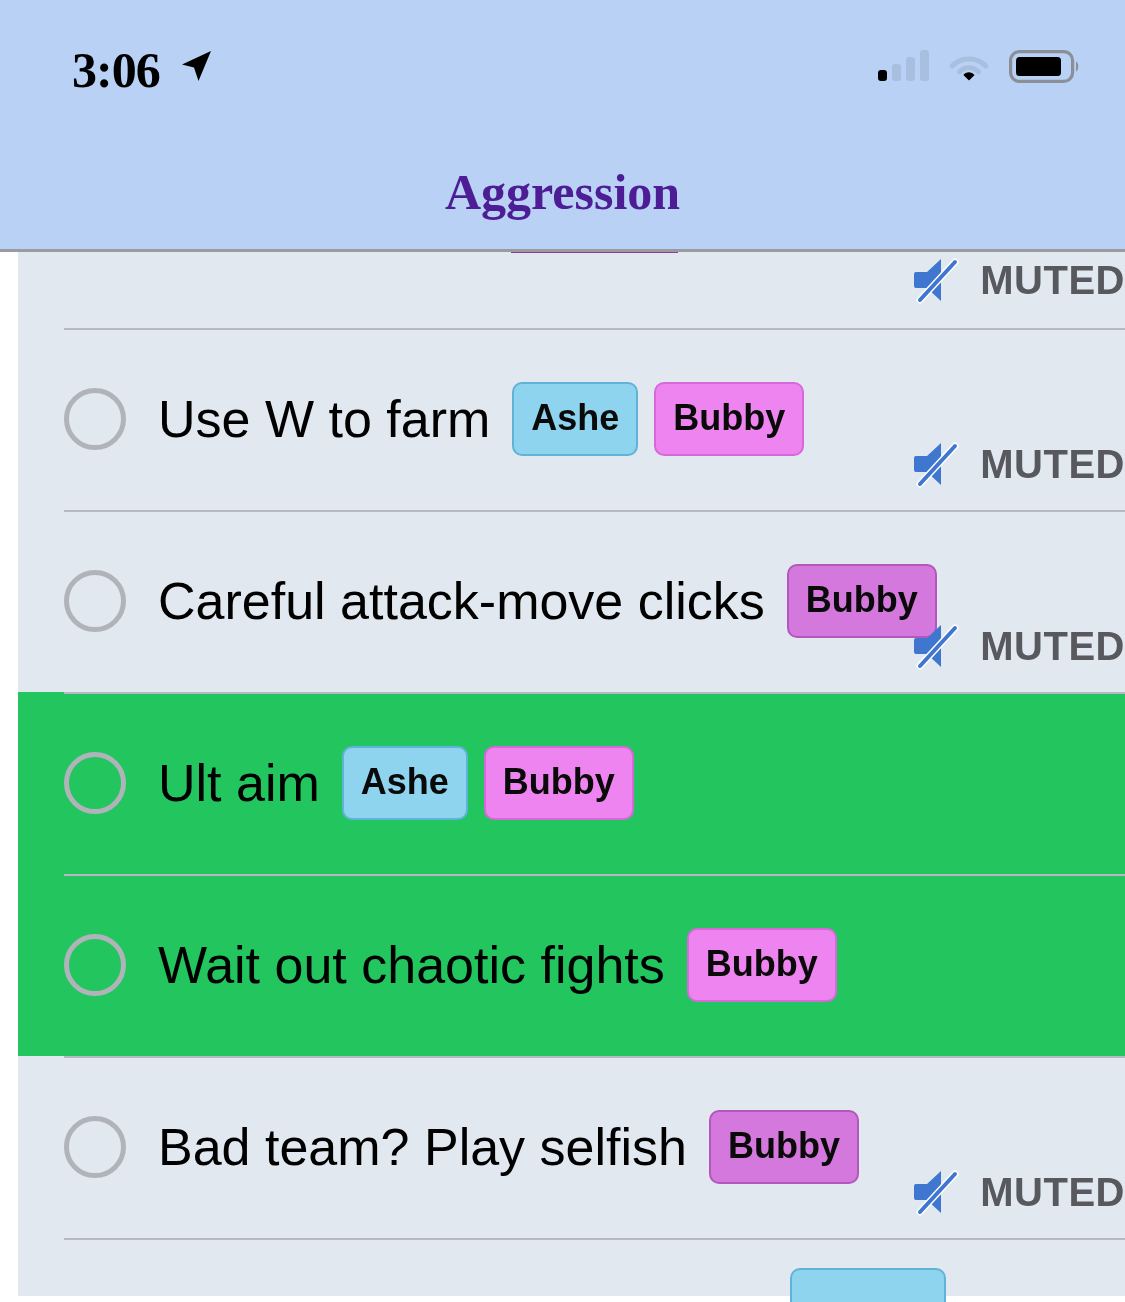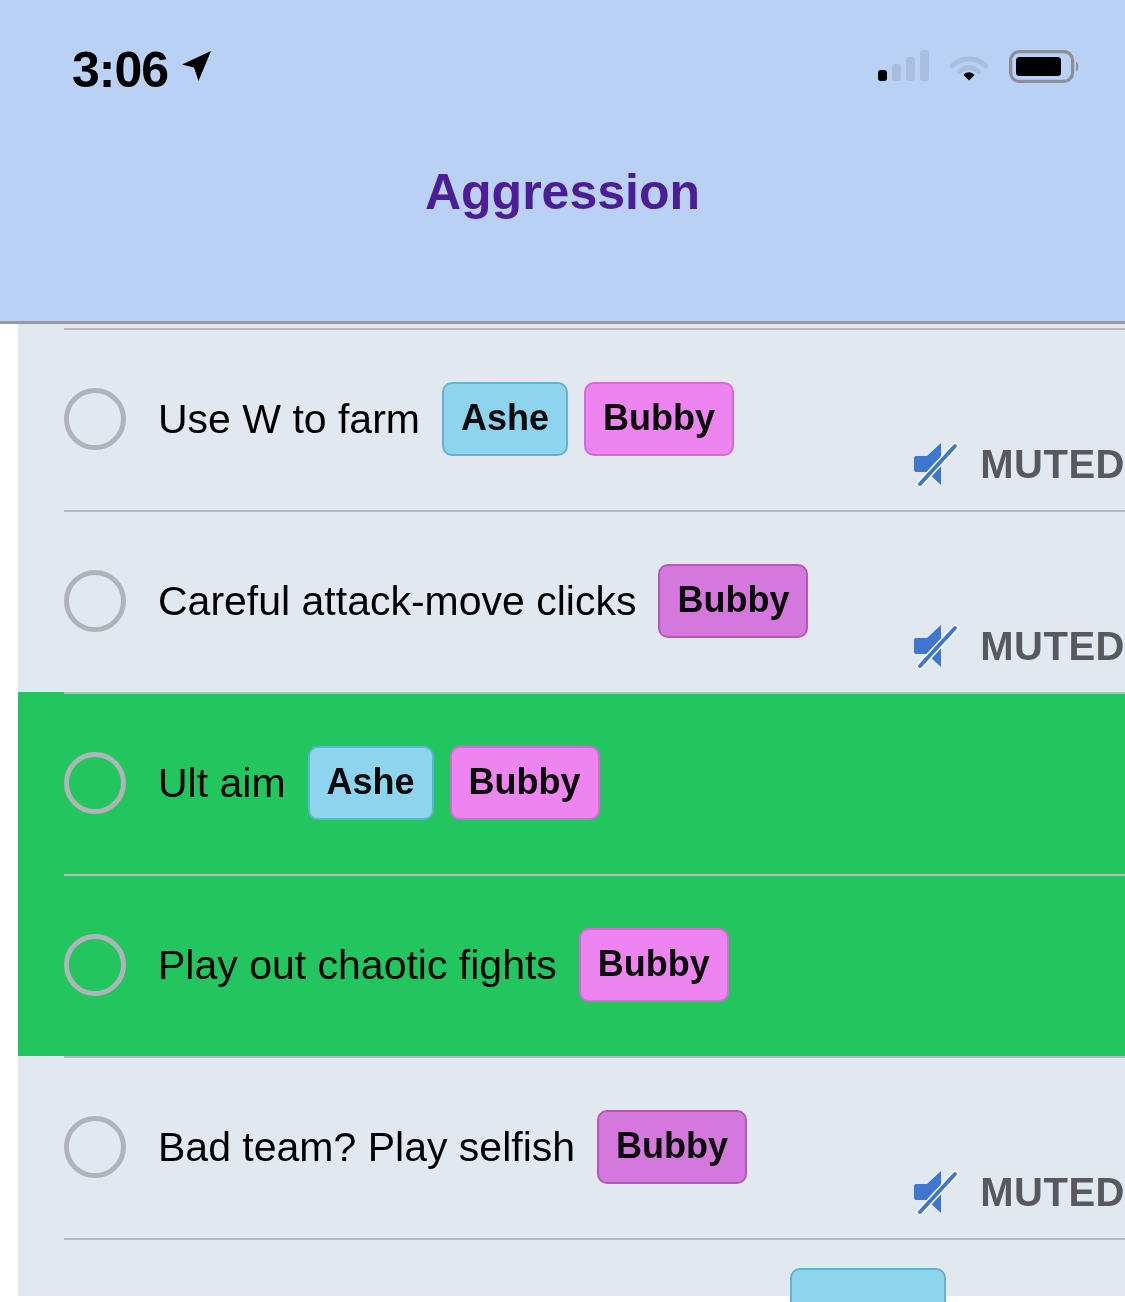--- a/index.html
+++ b/index.html
@@ -21,25 +21,26 @@
     height: 1302px;
     overflow: hidden;
   }
 
   
   .header {
     position: absolute;
     top: 0;
     left: 0;
     width: 1125px;
-    height: 324px;
+    height: 252px;
     background: #b9d1f5;
     border-bottom: 3px solid #9a9aa0;
     box-sizing: border-box;
     z-index: 20;
+    font-family: Liberation Serif, serif;
   }
 
   .statusbar {
     position: absolute;
     top: 0;
     left: 0;
     width: 1125px;
     height: 120px;
   }
   .status-time {
@@ -157,21 +158,21 @@
     width: 62px;
     height: 62px;
     border-radius: 50%;
     border: 5px solid #b0b3ba;
     box-sizing: border-box;
     margin-right: 32px;
     cursor: pointer;
   }
 
   .row-label {
-    font-size: 41px;
+    font-size: 52px;
     color: #000000;
     line-height: 56px;
     white-space: nowrap;
     margin-right: 22px;
   }
 
   .tags {
     display: flex;
     align-items: center;
     gap: 16px;
@@ -355,21 +356,21 @@
           <div class="tags">
             <span class="tag blue">Ashe</span>
             <span class="tag pink">Bubby</span>
           </div>
         </div>
       </div>
       <div class="row" id="row-wait-out-chaotic-fights" style="height: 182px;">
         <div class="sep"></div>
         <div class="row-body">
           <div class="radio"></div>
-          <div class="row-label">Play out chaotic fights</div>
+          <div class="row-label">Wait out chaotic fights</div>
           <div class="tags">
             <span class="tag pink">Bubby</span>
           </div>
         </div>
       </div>
       <div class="row shaded" id="row-bad-team-play-selfish" style="height: 182px;">
         <div class="sep"></div>
         <div class="row-body">
           <div class="radio"></div>
           <div class="row-label">Bad team? Play selfish</div>

